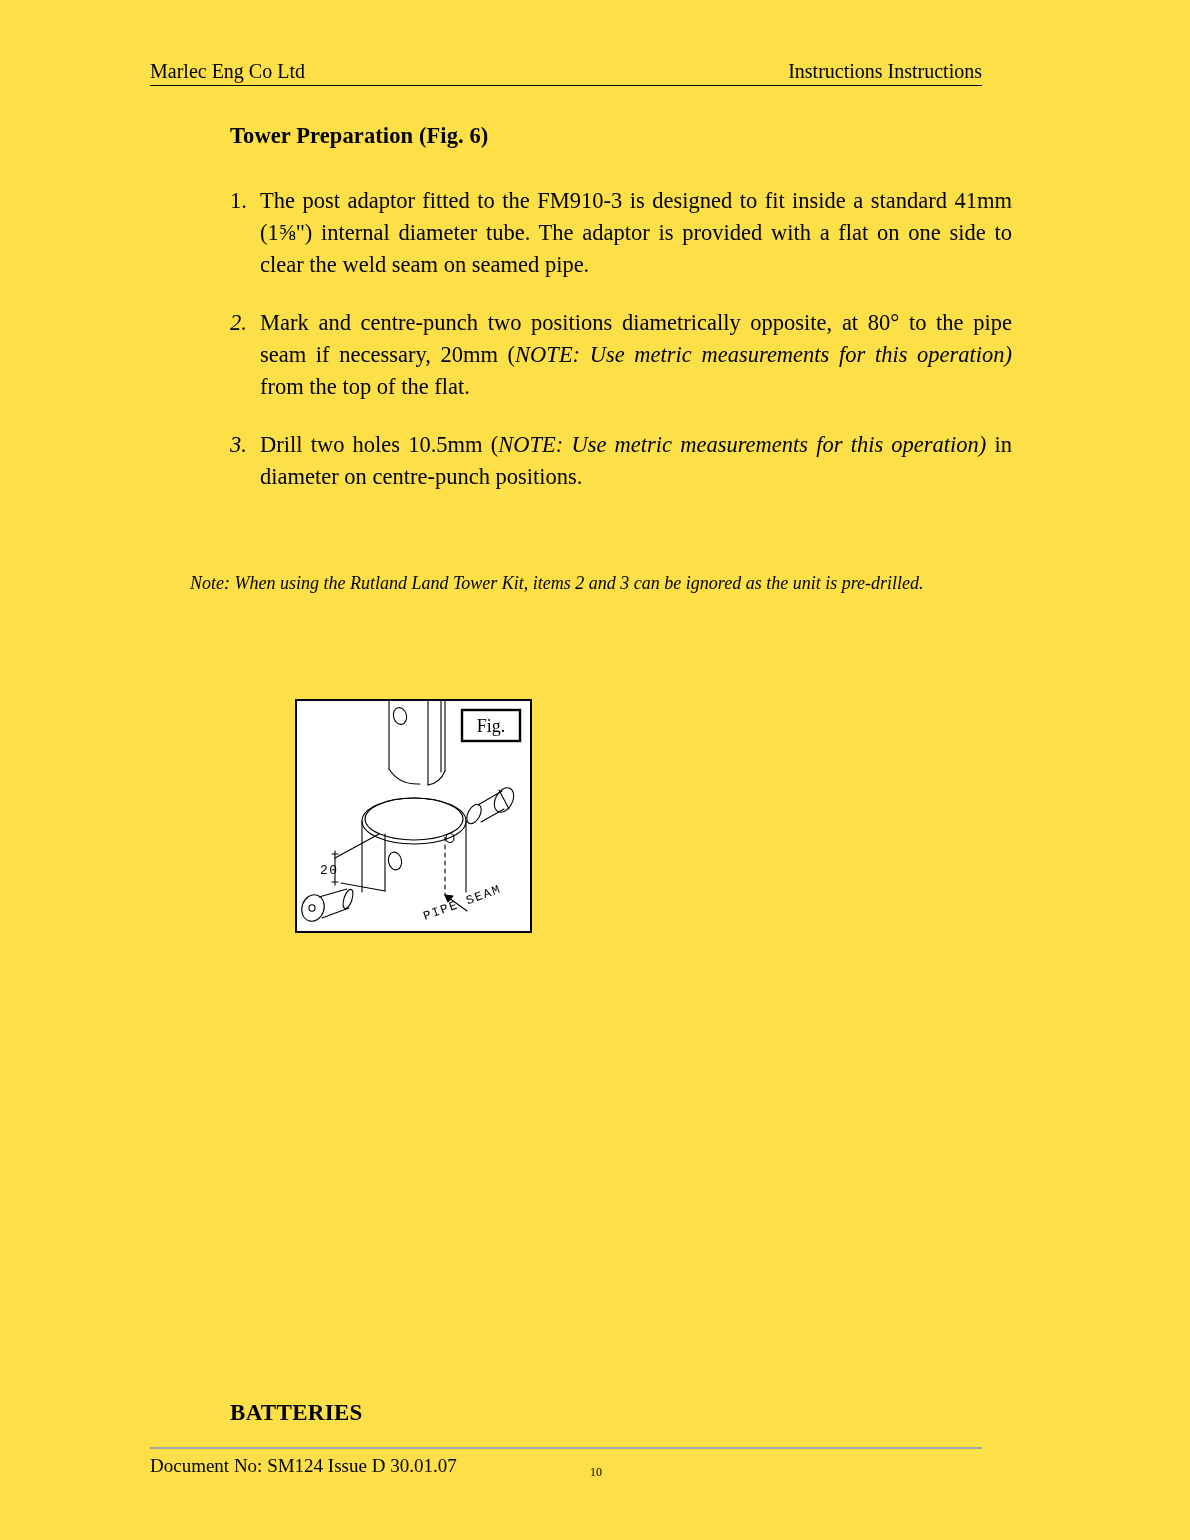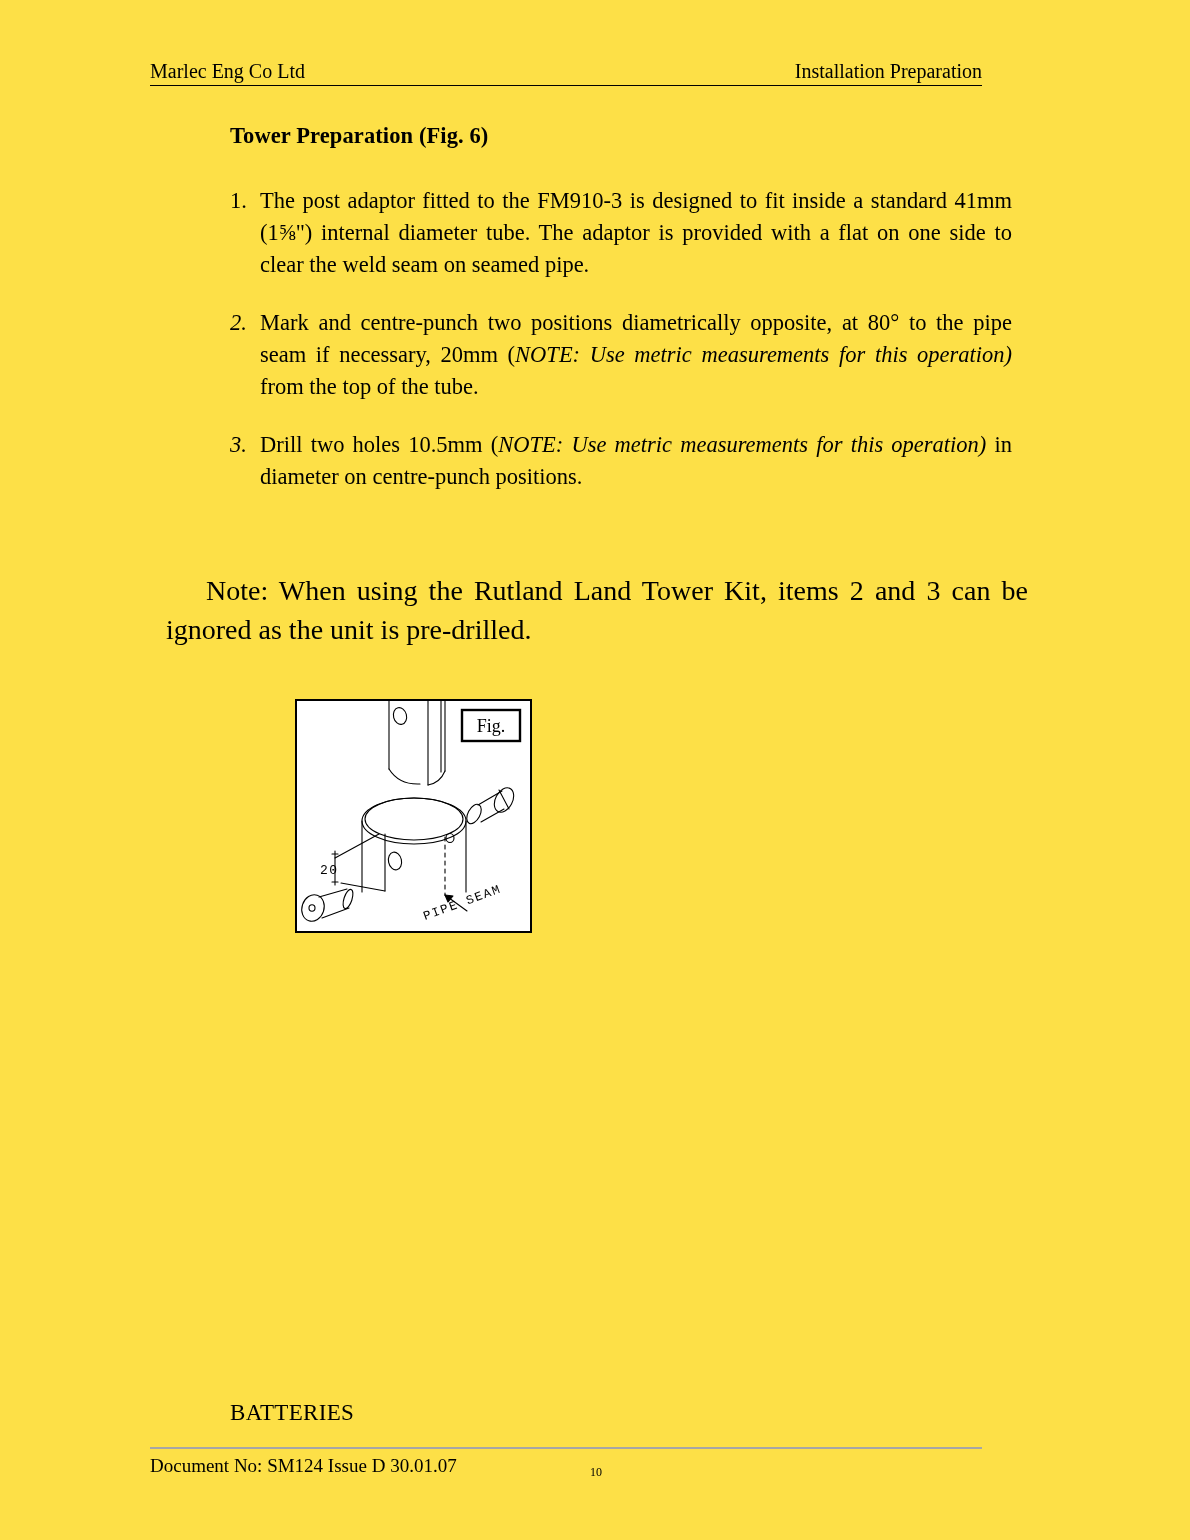--- a/index.html
+++ b/index.html
@@ -87,23 +87,24 @@
     text-align: justify;
     text-justify: inter-word;
   }
   
   .li-body.justify-all { text-align-last: left; }
 
   .li-body .it { font-style: italic; }
 
   .note-block {
     margin-top: 78px;
-    margin-left: 16px;
+    margin-left: 0px;
     width: 862px;
-    font-size: 28px;
+    font-size: 18px;
+    font-style: italic;
     line-height: 1.42;
     text-align: justify;
     text-indent: 40px;
   }
 
   
   .figure-wrap {
     position: absolute;
     left: 271px;
     top: 699px;
@@ -124,21 +125,21 @@
     width: 100%;
     height: 100%;
   }
 
   
   .batteries-heading {
     position: absolute;
     left: 230px;
     top: 1400px;
     font-size: 23px;
-    font-weight: normal;
+    font-weight: bold;
     letter-spacing: 0.3px;
   }
 
   
   .footer-rule {
     position: absolute;
     left: 150px;
     top: 1447px;
     width: 832px;
     height: 2px;
@@ -165,38 +166,38 @@
     font-size: 12px;
   }
 </style>
 </head>
 <body>
 
 <div class="page">
 
   <div class="header">
     <span class="header-left">Marlec Eng Co Ltd</span>
-    <span class="header-right">Installation Preparation</span>
+    <span class="header-right">Instructions Instructions</span>
   </div>
 
   <div class="content">
 
     <div class="section-heading">Tower Preparation (Fig. 6)</div>
 
 
     <div class="numbered-list">
 
       <div class="list-item">
         <span class="li-marker">1.</span>
         <span class="li-body justify-all"><span>The post adaptor fitted to the FM910-3 is designed to fit inside a standard 41mm (1</span><span>⅝</span><span>") internal diameter tube. The adaptor is provided with a flat on one side to clear the weld seam on seamed pipe.</span></span>
       </div>
 
       <div class="list-item">
         <span class="li-marker italic">2.</span>
-        <span class="li-body justify-all"><span>Mark and centre-punch two positions diametrically opposite, at 80° to the pipe seam if necessary, 20mm (</span><span class="it">NOTE: Use metric measurements for this operation)</span><span> from the top of the tube.</span></span>
+        <span class="li-body justify-all"><span>Mark and centre-punch two positions diametrically opposite, at 80° to the pipe seam if necessary, 20mm (</span><span class="it">NOTE: Use metric measurements for this operation)</span><span> from the top of the flat.</span></span>
       </div>
 
       <div class="list-item">
         <span class="li-marker italic">3.</span>
         <span class="li-body justify-all"><span>Drill two holes 10.5mm (</span><span class="it">NOTE: Use metric measurements for this operation)</span><span> in diameter on centre-punch positions.</span></span>
       </div>
 
     </div>
 
     <div class="note-block">Note: When using the Rutland Land Tower Kit, items 2 and 3 can be ignored as the unit is pre-drilled.</div>

